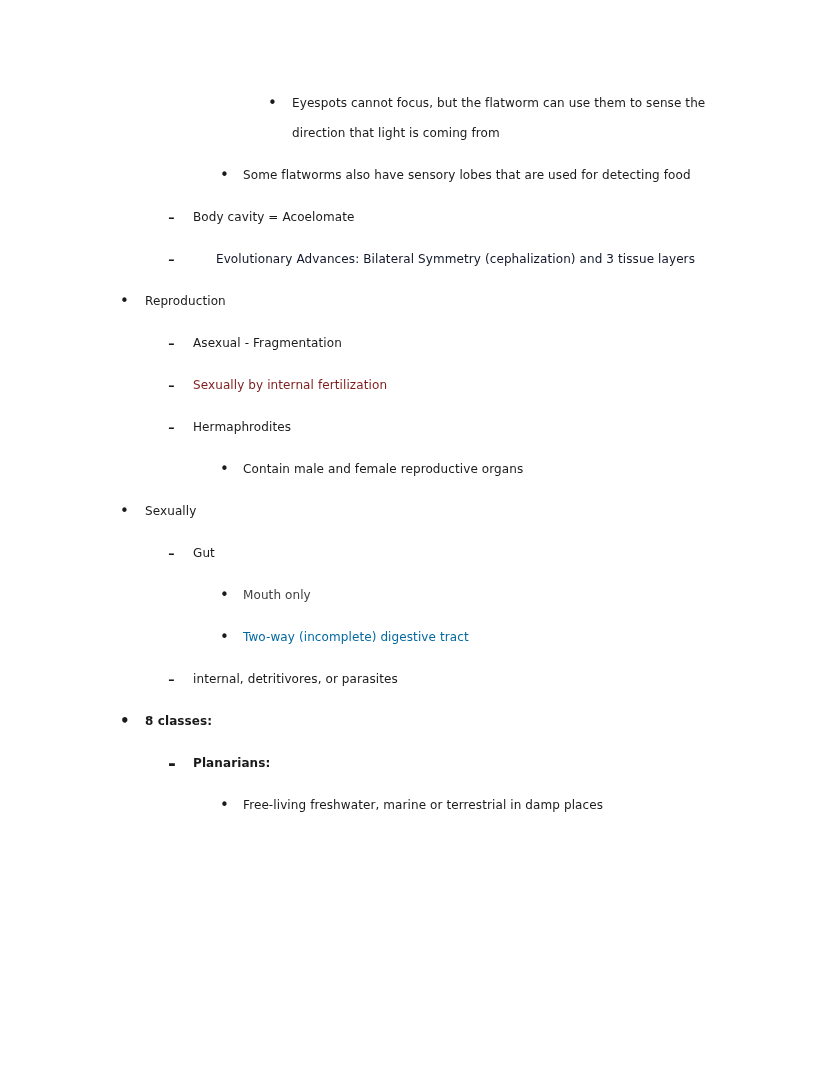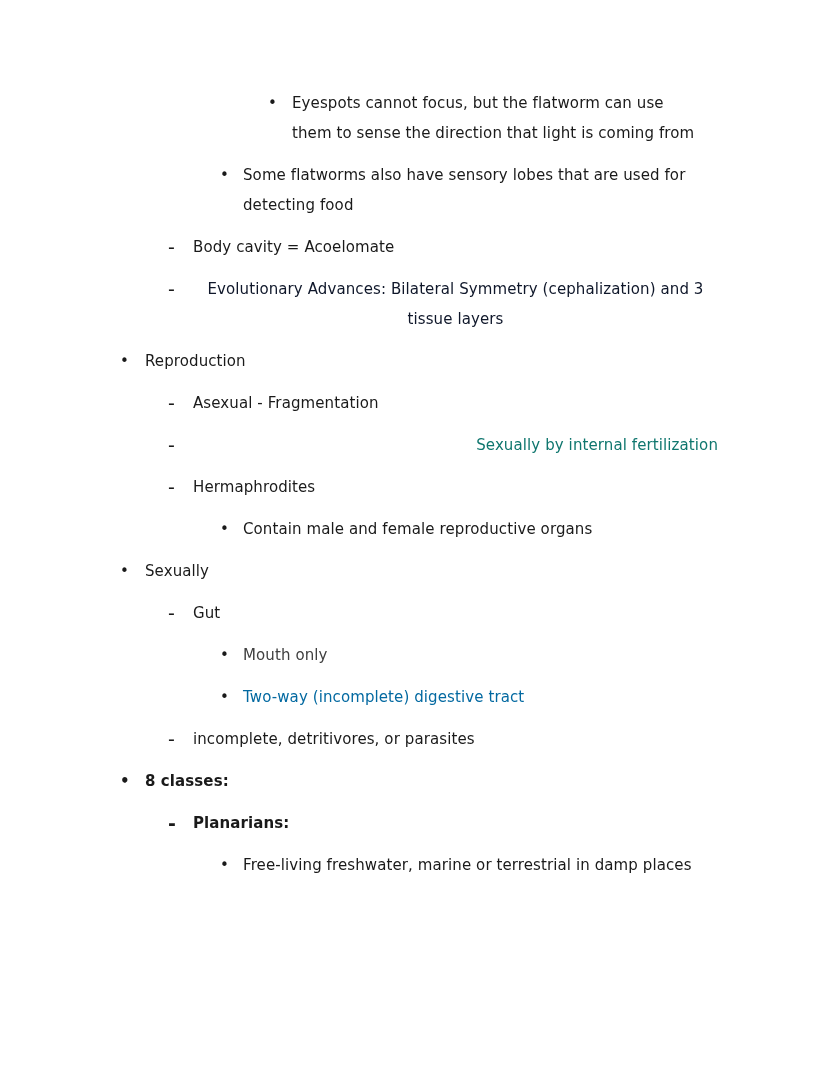--- a/index.html
+++ b/index.html
@@ -41,21 +41,21 @@
     user-select: none;
   }
   .marker.dash {
     font-size: 19px;
   }
   .marker.dot {
     font-size: 15px;
   }
   .itext {
     display: block;
-    font-size: 15px;
+    font-size: 12px;
     line-height: 30px;
     letter-spacing: 0.1px;
     color: #1a1a1a;
     white-space: normal;
   }
   
   .lvl1 { padding-left: 145px; padding-right: 110px; margin-bottom: 12px; }
   .lvl1 > .marker { left: 120px; }
 
   .lvl2 { padding-left: 193px; padding-right: 110px; margin-bottom: 12px; }
@@ -93,21 +93,21 @@
       <div class="outline-item lvl1">
         <span class="marker dot" style="color: rgb(26, 26, 26);">•</span>
         <span class="itext" style="color: rgb(26, 26, 26);">Reproduction</span>
       </div>
       <div class="outline-item lvl2">
         <span class="marker dash" style="color: rgb(26, 26, 26);">-</span>
         <span class="itext" style="color: rgb(26, 26, 26);">Asexual - Fragmentation</span>
       </div>
       <div class="outline-item lvl2">
         <span class="marker dash" style="color: rgb(26, 26, 26);">-</span>
-        <span class="itext" style="color: #0f766e; text-align: right;">Sexually by internal fertilization</span>
+        <span class="itext" style="color: #7f1d1d;">Sexually by internal fertilization</span>
       </div>
       <div class="outline-item lvl2">
         <span class="marker dash" style="color: rgb(26, 26, 26);">-</span>
         <span class="itext" style="color: rgb(26, 26, 26);">Hermaphrodites</span>
       </div>
       <div class="outline-item lvl3">
         <span class="marker dot" style="color: rgb(26, 26, 26);">•</span>
         <span class="itext" style="color: rgb(26, 26, 26);">Contain male and female reproductive organs</span>
       </div>
       <div class="outline-item lvl1">
@@ -121,21 +121,21 @@
       <div class="outline-item lvl3">
         <span class="marker dot" style="color: rgb(26, 26, 26);">•</span>
         <span class="itext" style="color: #404040;">Mouth only</span>
       </div>
       <div class="outline-item lvl3">
         <span class="marker dot" style="color: rgb(26, 26, 26);">•</span>
         <span class="itext" style="color: #0369a1;">Two-way (incomplete) digestive tract</span>
       </div>
       <div class="outline-item lvl2">
         <span class="marker dash" style="color: rgb(26, 26, 26);">-</span>
-        <span class="itext" style="color: rgb(26, 26, 26);">incomplete, detritivores, or parasites</span>
+        <span class="itext" style="color: rgb(26, 26, 26);">internal, detritivores, or parasites</span>
       </div>
       <div class="outline-item lvl1 bold">
         <span class="marker dot" style="color: rgb(26, 26, 26);">•</span>
         <span class="itext" style="color: rgb(26, 26, 26);">8 classes:</span>
       </div>
       <div class="outline-item lvl2 bold">
         <span class="marker dash" style="color: rgb(26, 26, 26);">-</span>
         <span class="itext" style="color: rgb(26, 26, 26);">Planarians:</span>
       </div>
       <div class="outline-item lvl3">

